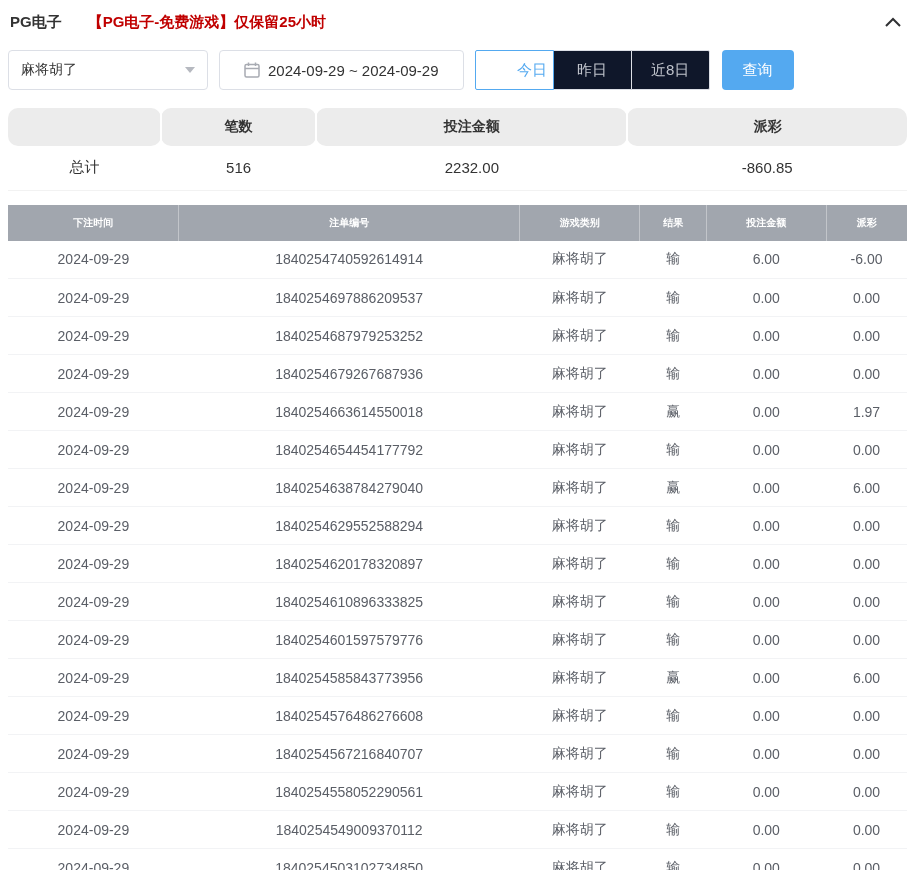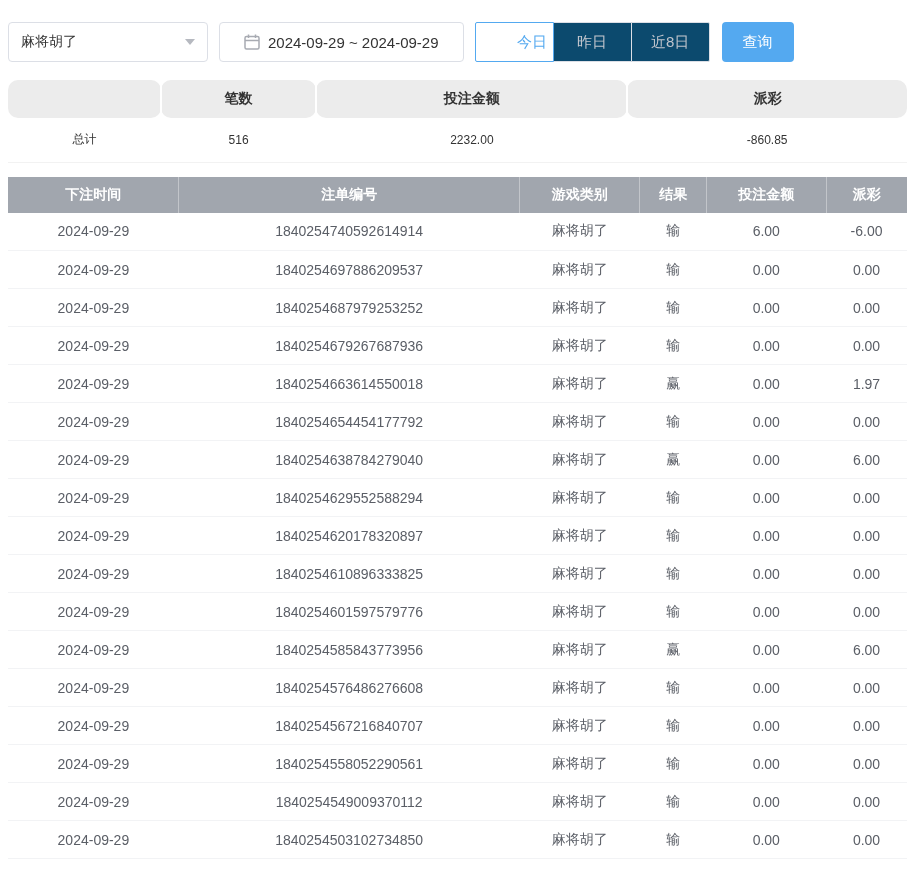--- a/index.html
+++ b/index.html
@@ -23,53 +23,62 @@
   .filter-row{display:flex;align-items:center;margin:14px 0 18px 0;}
   .select{width:200px;height:40px;border:1px solid var(--border);border-radius:4px;
     display:flex;align-items:center;justify-content:space-between;padding:0 12px;
     font-size:14px;color:#333;cursor:pointer;background:#fff;}
   .select .caret{width:0;height:0;border-left:5px solid transparent;border-right:5px solid transparent;
     border-top:6px solid #b6b9c0;}
   .datepicker{height:40px;border:1px solid var(--border);border-radius:4px;margin-left:11px;
     display:flex;align-items:center;padding:0 24px;font-size:15px;color:#333;cursor:pointer;min-width:230px;background:#fff;}
   .datepicker svg{margin-right:8px;flex:none;}
   .btn-group{display:flex;margin-left:11px;}
-  .btn-group button{width:79px;height:40px;background:#0c4a6e;border:1px solid var(--border);
+  .btn-group button{width:79px;height:40px;background:#0f172a;border:1px solid var(--border);
     font-size:15px;color:#c0c4cc;cursor:pointer;margin-left:-1px;position:relative;
     font-family:inherit;}
   .btn-group button:first-child{margin-left:0;border-radius:2px 0 0 2px;padding-left:36px;}
   .btn-group button:last-child{border-radius:0 2px 2px 0;}
   .btn-group button.active{color:var(--accent-blue);border-color:var(--accent-blue);z-index:2;background:#fff;}
   .search-btn{width:72px;height:40px;margin-left:12px;border:none;border-radius:4px;
     background:var(--accent-blue);color:#fff;font-size:15px;cursor:pointer;font-family:inherit;}
   
   table{border-collapse:collapse;width:899px;table-layout:fixed;}
   .summary{margin-bottom:14px;}
   .summary th{background:var(--summary-header-bg);height:38px;font-size:14px;font-weight:bold;
     color:#333;border-right:2px solid #fff;border-radius:10px;}
   .summary th:last-child{border-right:none;}
-  .summary td{height:44px;text-align:center;font-size:12px;color:#333;background:#fff;
+  .summary td{height:44px;text-align:center;font-size:15px;color:#333;background:#fff;
     border-bottom:1px solid #f2f2f2;}
   .summary col.c1{width:17%;} .summary col.c2{width:17.3%;}
   .summary col.c3{width:34.6%;} .summary col.c4{width:31.1%;}
   
-  .bets th{background:var(--table-header-bg);color:#fff;height:36px;font-size:14px;
+  .bets th{background:var(--table-header-bg);color:#fff;height:36px;font-size:10px;
     font-weight:bold;border-right:1px solid rgba(255,255,255,0.35);}
   .bets th:last-child{border-right:none;}
   .bets td{height:38px;text-align:center;font-size:14px;color:#5a5e66;
     border-bottom:1px solid #f2f3f5;background:#fff;}
   .bets col.c1{width:19%;} .bets col.c2{width:37.9%;} .bets col.c3{width:13.4%;}
   .bets col.c4{width:7.4%;} .bets col.c5{width:13.3%;} .bets col.c6{width:9%;}
   .neg{color:var(--negative-red);}
 </style>
 </head>
 <body>
 
 <div class="page">
 
+  <div class="panel-header">
+    <span class="title">PG电子</span>
+    <span class="notice">【PG电子-免费游戏】仅保留25小时</span>
+    <span class="collapse">
+      <svg width="16" height="10" viewBox="0 0 16 10">
+        <polyline points="1,9 8,2 15,9" fill="none" stroke="#303133" stroke-width="2"></polyline>
+      </svg>
+    </span>
+  </div>
 
   <div class="filter-row">
     <div class="select">
       <span>麻将胡了</span>
       <span class="caret"></span>
     </div>
 
     <div class="datepicker">
       <svg width="16" height="16" viewBox="0 0 16 16">
         <rect x="1" y="2.5" width="14" height="12.5" rx="1.5" fill="none" stroke="#a8abb2" stroke-width="1.5"></rect>

